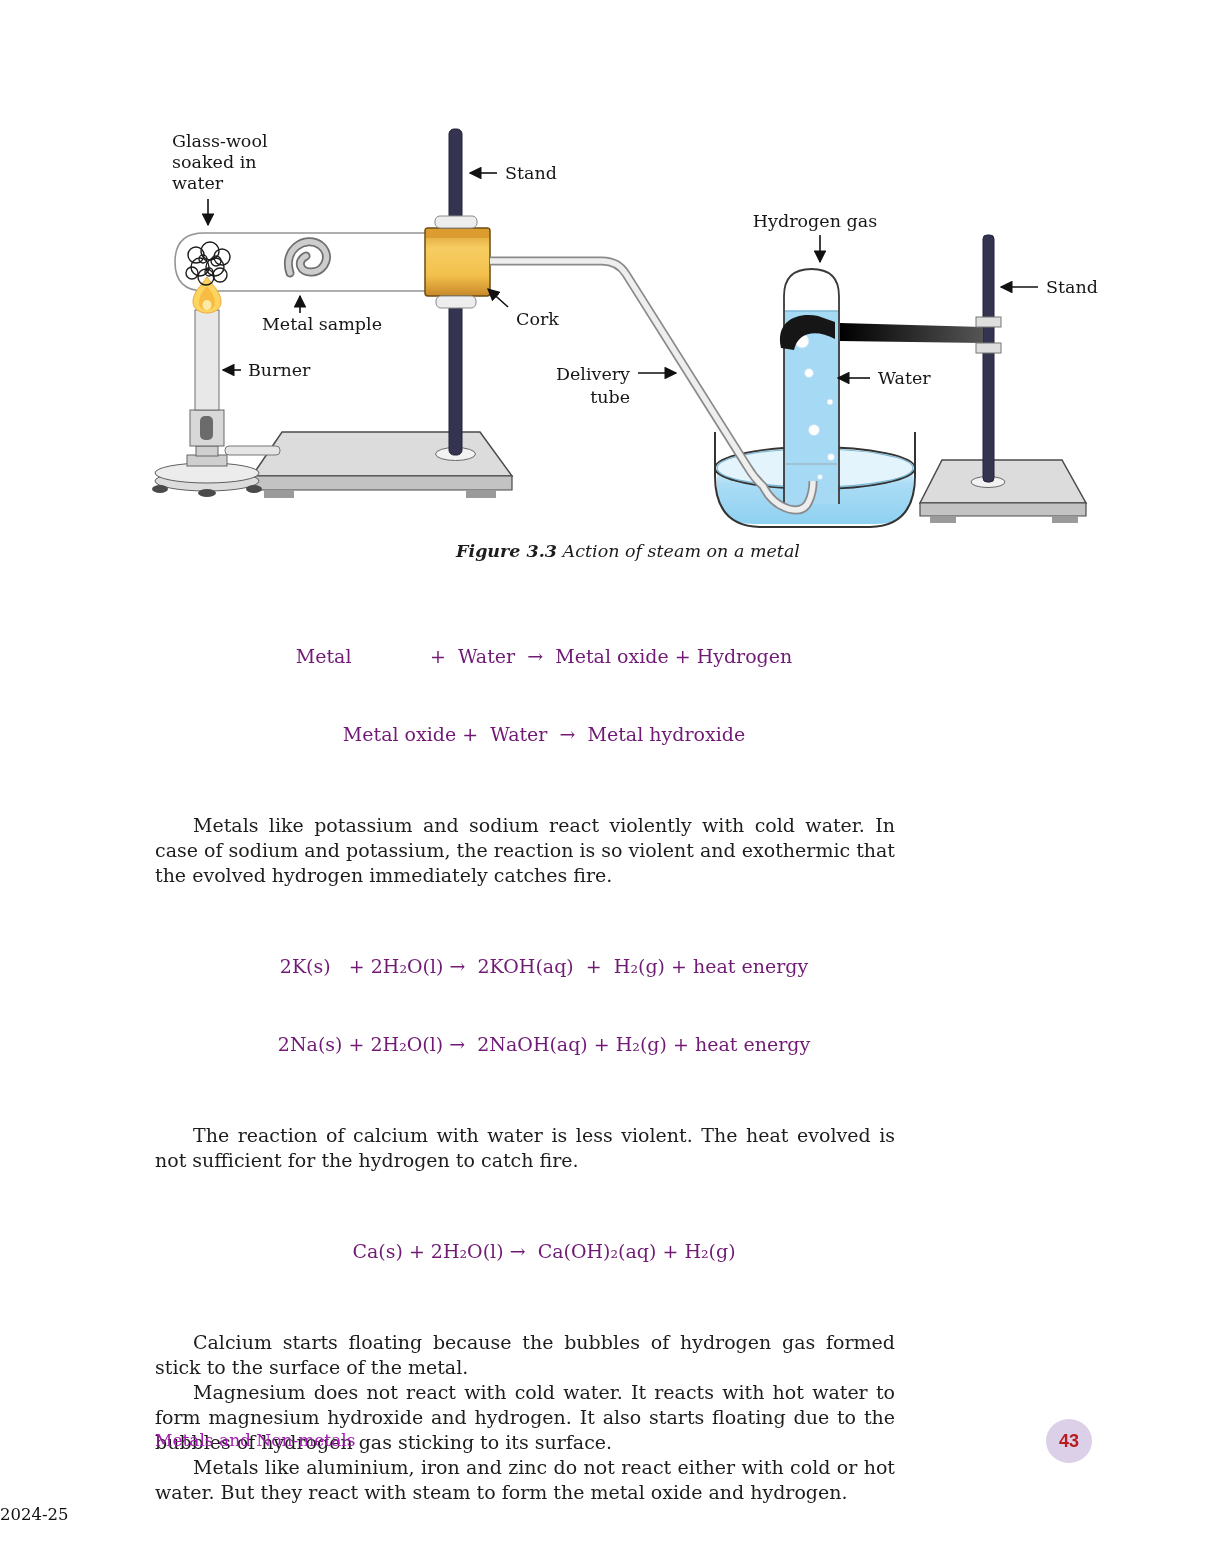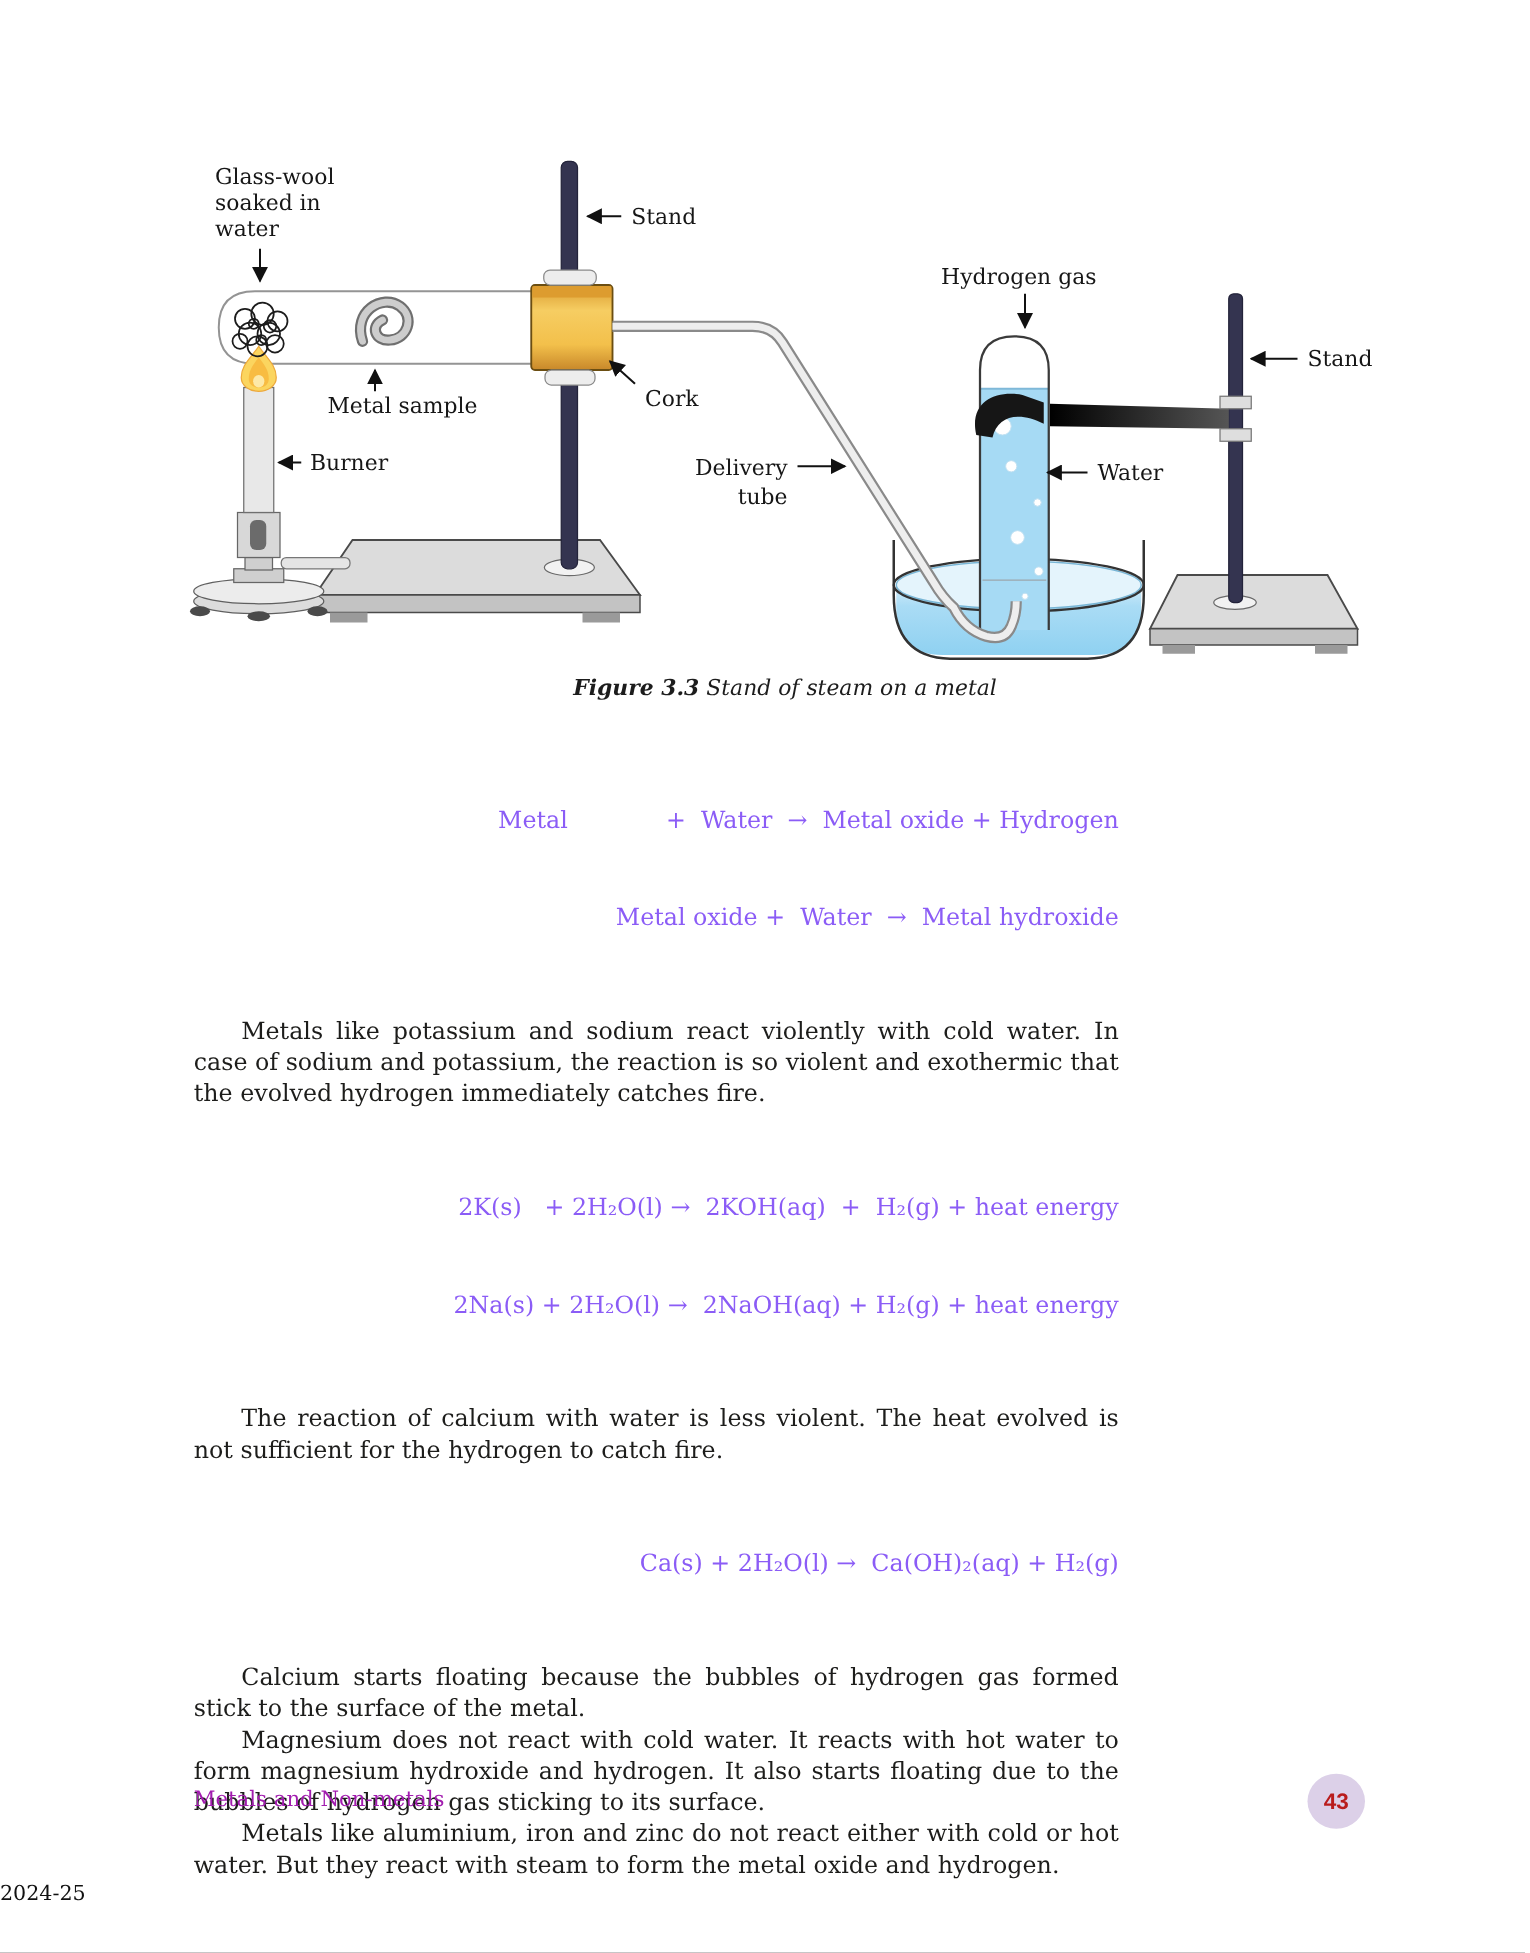--- a/index.html
+++ b/index.html
@@ -16,22 +16,22 @@
   }
   .caption b{font-weight:bold;}
   .content{
     position:absolute;left:155px;top:578px;width:740px;
     font-size:19px;line-height:25px;text-align:justify;
   }
   .content p{margin:0;}
   p.ind{text-indent:38px;}
   .eq{
     margin:13px 0 14px 38px;
-    color:#8b5cf6;font-size:19px;line-height:26px;
-    white-space:pre;text-align:right;
+    color:#701a75;font-size:19px;line-height:26px;
+    white-space:pre;text-align:center;
   }
   .footer-chapter{
     position:absolute;left:155px;top:1430px;font-size:17px;color:#a21caf;
   }
   .page-badge{
     position:absolute;left:1046px;top:1419px;width:46px;height:44px;border-radius:50%;
     background:#dcd0e8;display:flex;align-items:center;justify-content:center;
     font-family:"Liberation Sans","DejaVu Sans",sans-serif;font-weight:bold;
     font-size:18px;color:#b91c1c;
   }
@@ -201,21 +201,21 @@
 
       <text class="fig-label" x="916" y="178">Stand</text>
       <line x1="908" y1="172" x2="871" y2="172" stroke="#111" stroke-width="1.6" marker-end="url(#ah)"></line>
 
       <text class="fig-label" x="748" y="269">Water</text>
       <line x1="740" y1="263" x2="708" y2="263" stroke="#111" stroke-width="1.6" marker-end="url(#ah)"></line>
     </g>
   </svg>
   </div>
 
-  <div class="caption"><b>Figure 3.3</b><span> Stand of steam on a metal</span></div>
+  <div class="caption"><b>Figure 3.3</b><span> Action of steam on a metal</span></div>
 
   <div class="content">
 
     <div class="eq">
       <div>Metal             +  Water  →  Metal oxide + Hydrogen</div>
       <div>Metal oxide +  Water  →  Metal hydroxide</div>
     </div>
 
     <p class="ind">Metals like potassium and sodium react violently with cold water. In case of sodium and potassium, the reaction is so violent and exothermic that the evolved hydrogen immediately catches fire.</p>
 

